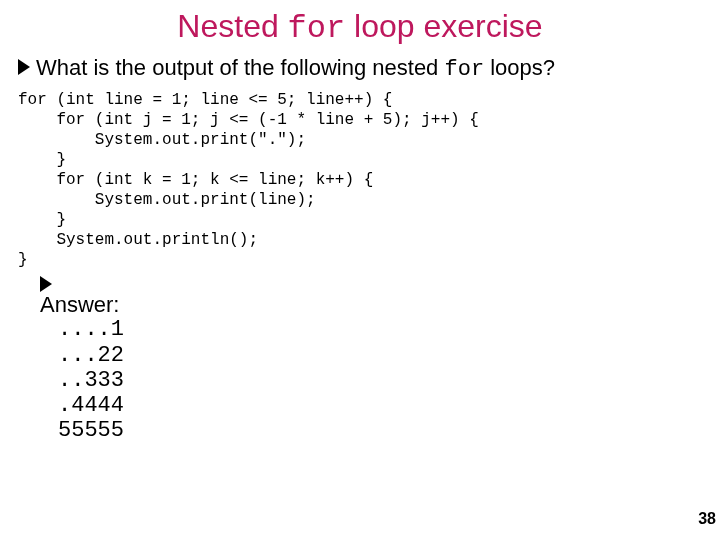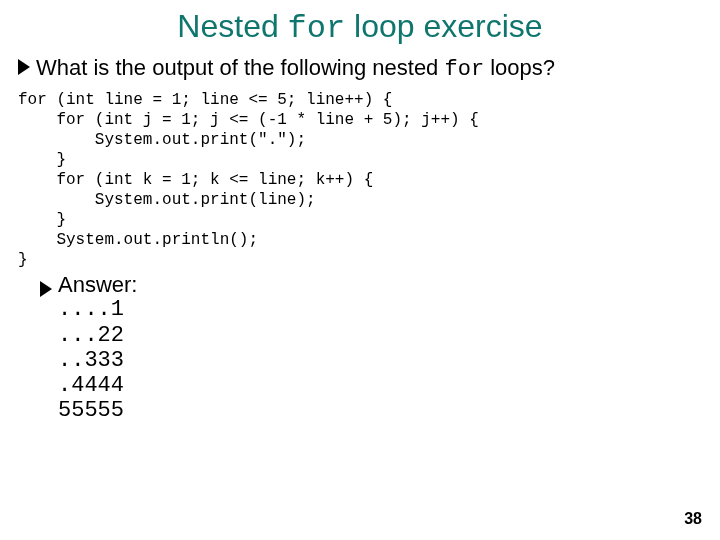--- a/index.html
+++ b/index.html
@@ -9,21 +9,21 @@
     background: #fff;
     font-family: Arial, Helvetica, sans-serif;
     position: relative;
     padding: 8px 18px;
     color: #000;
   }
   .title {
     text-align: center;
     font-size: 32px;
     font-weight: 400;
-    color: #0f766e;
+    color: #be185d;
     margin-bottom: 8px;
   }
   .title .mono { font-family: "Courier New", monospace; }
   .bullet-row {
     display: flex;
     align-items: flex-start;
     font-size: 22px;
     margin: 0 0 8px 0;
   }
   .bullet-icon {
@@ -37,40 +37,41 @@
   .bullet-text .mono { font-family: "Courier New", monospace; }
   .code {
     font-family: "Courier New", monospace;
     font-size: 16px;
     white-space: pre;
     line-height: 1.25;
     margin: 4px 0 2px 0;
   }
   .answer-block {
     display: flex;
-    align-items: flex-end;
+    align-items: flex-start;
     margin-top: 2px;
     padding-left: 22px;
+    flex-direction: column;
   }
   .answer-text {
     font-family: Arial, Helvetica, sans-serif;
     font-size: 22px;
     white-space: pre;
     line-height: 1.15;
   }
   .answer-lines {
     font-family: "Courier New", monospace;
     font-size: 22px;
     white-space: pre;
     line-height: 1.15;
     padding-left: 40px;
   }
   .pagenum {
     position: absolute;
-    right: 18px;
+    right: 4px;
     bottom: 12px;
     font-size: 16px;
     font-weight: bold;
   }
 </style>
 </head>
 <body>
 
 <h1 class="title">
   <span>Nested </span><span class="mono">for</span><span> loop exercise</span>

